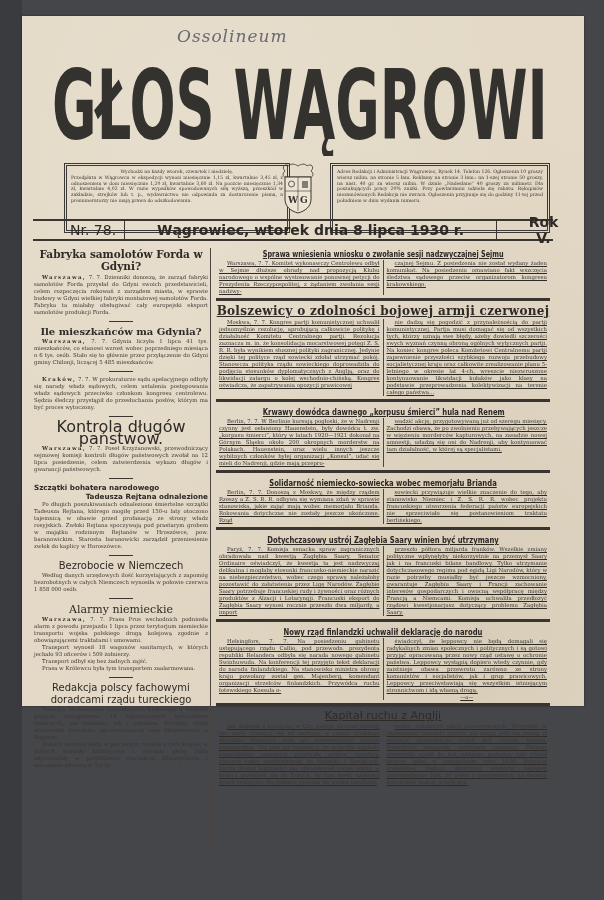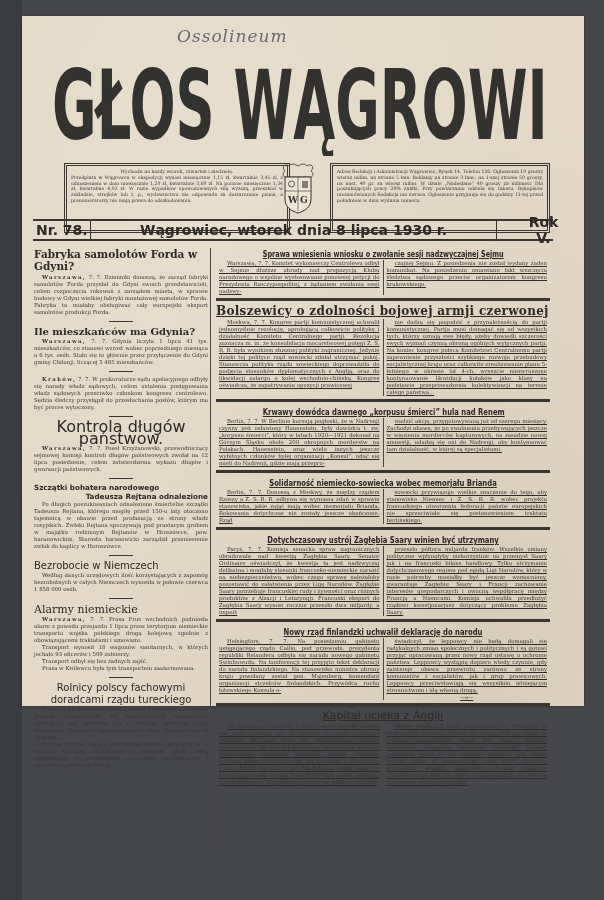--- a/index.html
+++ b/index.html
@@ -25,30 +25,30 @@
   .info-right { left: 310px; top: 149px; width: 216px; height: 66px; }
   .info-left .center { text-align: center; display: block; }
   .crest {
     position: absolute; left: 257px; top: 147px; width: 38px; height: 52px;
   }
   .dateline {
     position: absolute; left: 33px; top: 220px; width: 508px; height: 22px;
     border-top: 2px solid #3a3531; border-bottom: 2px solid #3a3531;
     font-family: "DejaVu Sans", sans-serif; display: flex; align-items: center;
   }
-  .dateline .nr { width: 58px; padding-left: 3px; font-size: 14px; font-weight: bold; border-right: 1.5px solid #3a3531; height: 100%; display:flex; align-items:center; }
+  .dateline .nr { width: 58px; padding-left: 3px; font-size: 14px; font-weight: normal; border-right: 1.5px solid #3a3531; height: 100%; display:flex; align-items:center;margin-left:34px; }
   .dateline .date { flex: 1; text-align: center; font-size: 14px; font-weight: bold; height: 100%; display:flex; align-items:center; justify-content:center; }
   .dateline .rok { width: 57px; text-align: center; font-size: 14px; font-weight: bold; border-left: 1.5px solid #3a3531; height: 100%; display:flex; align-items:center; justify-content:center;padding-left:37px; }
 
   .left-col { position: absolute; left: 32px; top: 244px; width: 172px; }
   .col-rule { position: absolute; left: 206px; top: 244px; width: 1px; height: 620px; background: #4a4540; }
   .right-area { position: absolute; left: 212px; top: 244px; width: 326px; text-decoration: underline; }
 
   .art { margin-bottom: 2px; }
-  .h-serif { font-family: "DejaVu Serif", serif; font-weight: bold; color: #2e2a26; }
+  .h-serif { font-family: "DejaVu Serif", serif; font-weight: bold; text-align: center; color: #2e2a26; }
   .h-cond { font-family: "DejaVu Sans", sans-serif; font-weight: bold; text-align: center; color: #2b2724; transform: scaleX(0.72); transform-origin: center; white-space: nowrap; }
   .h-sans { font-family: "DejaVu Sans", sans-serif; text-align: center; color: #2e2a26; }
   .body { font-size: 5.4px; line-height: 7px; text-align: justify; color: #3a3531; text-indent: 8px; }
   .body .place { letter-spacing: 1.4px; font-weight: bold; }
   .sep { width: 24px; height: 1px; background: #3a3531; margin: 5px auto 4px; }
   .twocol { display: flex; gap: 0; }
   .twocol .c { flex: 1; padding: 0 3px; }
   .twocol .divider { width: 1px; background: #4a4540; }
   .thick-rule { height: 3px; background: #3a3531; margin: 3px 0; }
   .small-bold-title { font-family: "DejaVu Sans", sans-serif; font-weight: bold; font-size: 7.2px; line-height: 9px; }
@@ -135,21 +135,21 @@
     <div class="art">
       <div class="h-serif" style="font-size:11px; line-height:13px; font-weight:normal;">Alarmy niemieckie</div>
       <p class="body"><span class="place">Warszawa,</span><span> 7. 7. Prasa Prus wschodnich podniosła alarm z powodu przejazdu 1 lipca przez terytorjum niemieckie transportu wojska polskiego drogą kolejową zgodnie z obowiązującemi traktatami i umowami.</span></p>
       <p class="body">Transport wynosił 18 wagonów sanitarnych, w których jechało 93 oficerów i 509 żołnierzy.</p>
       <p class="body">Transport odbył się bez żadnych zajść.</p>
       <p class="body">Prasa w Królewcu była tym transportem zaalarmowana.</p>
     </div>
     <div class="sep"></div>
 
     <div class="art">
-      <div class="h-sans" style="font-size:10px; line-height:12px;">Rolnicy polscy fachowymi doradcami rządu tureckiego</div>
+      <div class="h-sans" style="font-size:10px; line-height:12px;">Redakcja polscy fachowymi doradcami rządu tureckiego</div>
       <p class="body">Tureckie Ministerstwo Gospodarstwa Krajowego w Angorze pragnie zaangażować 18 zagranicznych specjalistów rolniczych, tak leśników, jak i rolników, którzyby objęli stanowiska doradców agronomicznych tego Ministerstwa w Angorze.</p>
       <p class="body">Rolnicy wybrani będą w pierwszym rzędzie z tych krajów, w których warunki klimatyczne i warunki gleby będą odpowiadały w przybliżeniu warunkom klimatycznym i warunkom glebowym Turcji.</p>
     </div>
   </div>
 
   <div class="col-rule" style="left:188px; top:232px; height:600px;"></div>
 
   <div class="right-area" style="left:194px; top:232px; width:334px;">
 
     <div class="art">
@@ -209,21 +209,21 @@
         <div class="divider"></div>
         <div class="c">
           <p class="body">świadczył, że leppowcy nie będą domagali się radykalnych zmian społecznych i politycznych i są gotowi przyjąć opracowaną przez nowy rząd ustawę o ochronie państwa. Leppowcy wystąpią dopiero wtedy czynnie, gdy zaistnieje obawa przewrotu zarówno ze strony komunistów i socjalistów, jak i grup prawicowych. Leppowcy przeciwstawiają się wszystkim istniejącym stronnictwom i idą własną drogą.</p>
           <div style="text-align:center; font-size:5px;">—o—</div>
         </div>
       </div>
     </div>
     <div class="thick-rule"></div>
 
     <div class="art">
-      <div class="h-sans" style="font-size:11px; line-height:14px;">Kapitał ucieka z Anglji</div>
+      <div class="h-sans" style="font-size:11px; line-height:14px;">Kapitał ruchu z Anglji</div>
       <div class="twocol">
         <p class="c body">Jak donoszą z Londynu, w City panuje obecnie nastrój nie wiele różniący się od nastroju w czasie wielkiego skandalu Hatryego oraz po zeszłorocznym krachu nowojorskim. Nie jest już tajemnicą, że ucieczka kapitału angielskiego zagranicę przybrała groźne rozmiary, znaczne sumy wyemigrowały do Holandji i Szwajcarji. Liczni drobni kapitaliści zaś zlikwidowali swoje lokaty w kraju i przenieśli się do Francji, by tam wieść spokojny żywot rentjerów. Na giełdzie ujawnia się wielka nieufność</p>
         <div class="divider"></div>
         <p class="c body">wobec rodzimych akcyj przemysłowych. Wszystkie te wiadomości wszelaki zdziwić nie mogą, jeśli się zważy, iż sytuacja gospodarcza Anglji jest wprost fatalna. Bezrobocie osiągnęło niebywałe rozmiary. Eksport przemysłu spadł do tak niskiego poziomu, jaki istniał jeszcze tylko w anormalnym roku 1926. Sytuację angielskiej żeglugi okrętowej wreszcie najlepiej charakteryzuje fakt, że jeden z największych na świecie koncernów walczy o swój byt.</p>
       </div>
     </div>
   </div>
 </div>
 
 </body></html>

